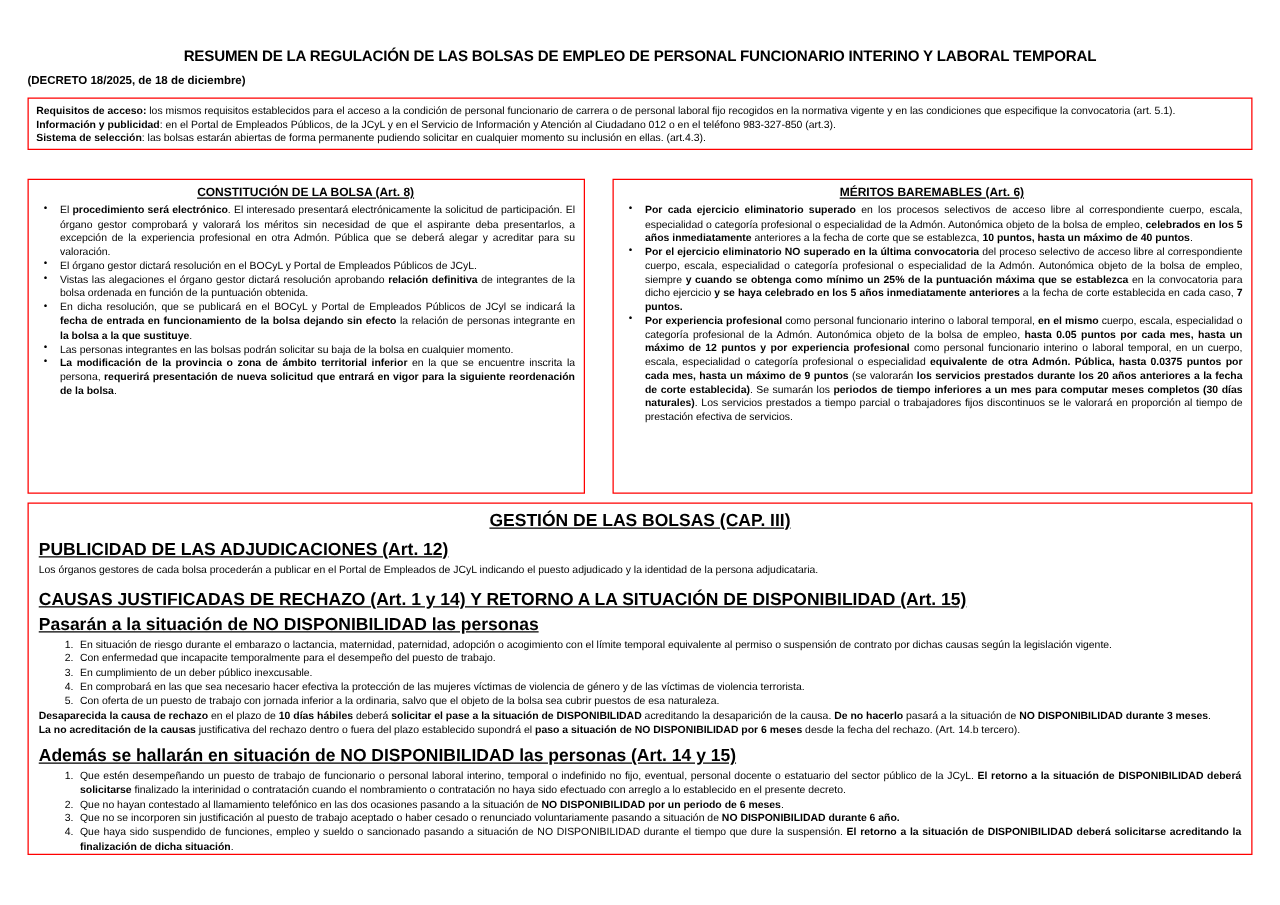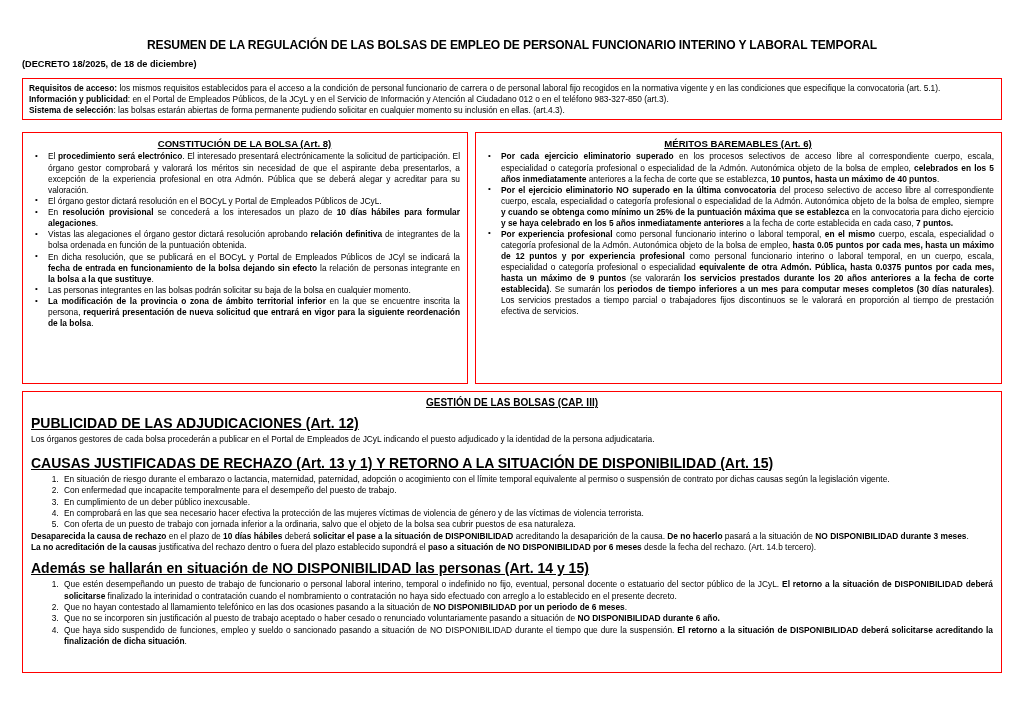--- a/index.html
+++ b/index.html
@@ -42,22 +42,22 @@
     font-size:8.35px;
     line-height:1.34;
     text-align:justify;
     margin:0;
   }
   .req-line b{font-weight:bold;}
 
   
   .two-col{
     display:flex;
-    gap:7px;
-    margin-top:12px;
+    gap:22px;
+    margin-top:23px;
   }
   .col-left{ width:446px; flex:0 0 446px; }
   .col-right{ flex:1 1 auto; }
   .col-box{
     border:1.6px solid #FF0000;
     box-sizing:border-box;
     padding:5px 7px 6px 6px;
     height:252px;
   }
   .sec-head{
@@ -94,21 +94,21 @@
   
   .mgmt-box{
     margin-top:7px;
     border:1.6px solid #FF0000;
     box-sizing:border-box;
     padding:4px 8px 6px 8px;
     height:282px;
   }
   .mgmt-title{
     text-align:center;
-    font-size:10px;
+    font-size:14px;
     font-weight:bold;
     text-decoration:underline;
     margin:1px 0 6px 0;
   }
   .sub-head{
     font-size:14px;
     font-weight:bold;
     text-decoration:underline;
     margin:0 0 1px 0;
     line-height:1.35;
@@ -154,21 +154,20 @@
   </div>
 
   <div class="two-col">
 
     <div class="col-left">
       <div class="col-box">
         <div class="sec-head">CONSTITUCIÓN DE LA BOLSA (Art. 8)</div>
         <ul class="bul">
           <li>El <b>procedimiento será electrónico</b>. El interesado presentará electrónicamente la solicitud de participación. El órgano gestor comprobará y valorará los méritos sin necesidad de que el aspirante deba presentarlos, a excepción de la experiencia profesional en otra Admón. Pública que se deberá alegar y acreditar para su valoración.</li>
           <li>El órgano gestor dictará resolución en el BOCyL y Portal de Empleados Públicos de JCyL.</li>
-          <li>En <b>resolución provisional</b> se concederá a los interesados un plazo de <b>10 días hábiles para formular alegaciones</b>.</li>
           <li>Vistas las alegaciones el órgano gestor dictará resolución aprobando <b>relación definitiva</b> de integrantes de la bolsa ordenada en función de la puntuación obtenida.</li>
           <li>En dicha resolución, que se publicará en el BOCyL y Portal de Empleados Públicos de JCyl se indicará la <b>fecha de entrada en funcionamiento de la bolsa dejando sin efecto</b> la relación de personas integrante en <b>la bolsa a la que sustituye</b>.</li>
           <li>Las personas integrantes en las bolsas podrán solicitar su baja de la bolsa en cualquier momento.</li>
           <li><b>La modificación de la provincia o zona de ámbito territorial inferior</b> en la que se encuentre inscrita la persona, <b>requerirá presentación de nueva solicitud que entrará en vigor para la siguiente reordenación de la bolsa</b>.</li>
         </ul>
       </div>
     </div>
 
     <div class="col-right">
       <div class="col-box">
@@ -184,21 +183,22 @@
   </div>
 
   <div class="mgmt-box">
     <div class="mgmt-title">GESTIÓN DE LAS BOLSAS (CAP. III)</div>
 
     <div class="sub-head">PUBLICIDAD DE LAS ADJUDICACIONES (Art. 12)</div>
     <p class="para">Los órganos gestores de cada bolsa procederán a publicar en el Portal de Empleados de JCyL indicando el puesto adjudicado y la identidad de la persona adjudicataria.</p>
 
     <div class="spacer"></div>
 
-    <div class="sub-head">CAUSAS JUSTIFICADAS DE RECHAZO (Art. 13 y 1) Y RETORNO A LA SITUACIÓN DE DISPONIBILIDAD (Art. 15)</div>
+    <div class="sub-head">CAUSAS JUSTIFICADAS DE RECHAZO (Art. 1 y 14) Y RETORNO A LA SITUACIÓN DE DISPONIBILIDAD (Art. 15)</div>
+    <div class="sub-head">Pasarán a la situación de NO DISPONIBILIDAD las personas</div>
     <ol class="num">
       <li>En situación de riesgo durante el embarazo o lactancia, maternidad, paternidad, adopción o acogimiento con el límite temporal equivalente al permiso o suspensión de contrato por dichas causas según la legislación vigente.</li>
       <li>Con enfermedad que incapacite temporalmente para el desempeño del puesto de trabajo.</li>
       <li>En cumplimiento de un deber público inexcusable.</li>
       <li>En comprobará en las que sea necesario hacer efectiva la protección de las mujeres víctimas de violencia de género y de las víctimas de violencia terrorista.</li>
       <li>Con oferta de un puesto de trabajo con jornada inferior a la ordinaria, salvo que el objeto de la bolsa sea cubrir puestos de esa naturaleza.</li>
     </ol>
     <p class="para"><b>Desaparecida la causa de rechazo</b> en el plazo de <b>10 días hábiles</b> deberá <b>solicitar el pase a la situación de DISPONIBILIDAD</b> acreditando la desaparición de la causa. <b>De no hacerlo</b> pasará a la situación de <b>NO DISPONIBILIDAD durante 3 meses</b>.</p>
     <p class="para"><b>La no acreditación de la causas</b> justificativa del rechazo dentro o fuera del plazo establecido supondrá el <b>paso a situación de NO DISPONIBILIDAD por 6 meses</b> desde la fecha del rechazo. (Art. 14.b tercero).</p>
 

